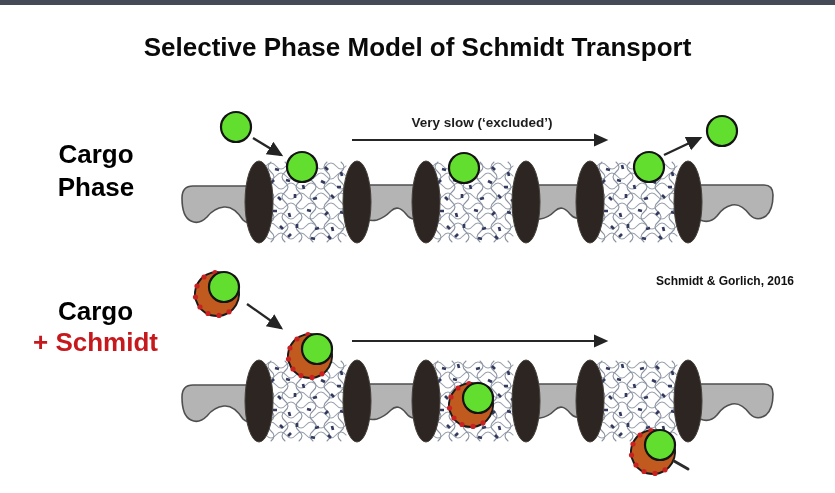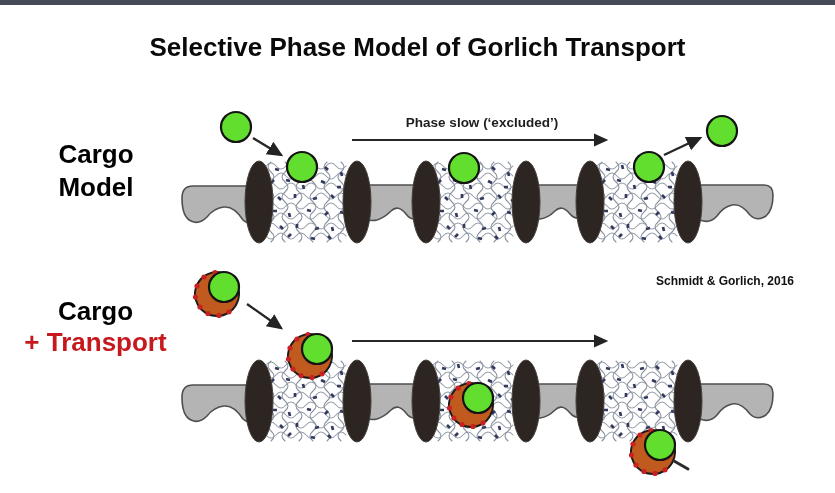--- a/index.html
+++ b/index.html
@@ -30,33 +30,33 @@
   .arr{stroke:#262626;stroke-width:2.1;fill:none;}
   .arrshort{stroke:#262626;stroke-width:2.3;fill:none;}
   .dash{stroke:#2b2b2b;stroke-width:3;fill:none;stroke-linecap:round;}
 </style>
 </head>
 <body>
 
 <div class="stage">
   <div class="topbar"></div>
 
-  <div class="title">Selective Phase Model of Gorlich Transport</div>
+  <div class="title">Selective Phase Model of Schmidt Transport</div>
 
   <div class="row-label row-label-1">
     <span class="green">Cargo</span><br>
-    <span class="green">Model</span>
+    <span class="green">Phase</span>
   </div>
 
   <div class="row-label row-label-2">
     <span class="green">Cargo</span><br>
-    <span class="red">+ Transport</span>
+    <span class="red">+ Schmidt</span>
   </div>
 
-  <div class="arrow-label arrow-label-1">Phase slow (‘excluded’)</div>
+  <div class="arrow-label arrow-label-1">Very slow (‘excluded’)</div>
 
   <div class="citation">Schmidt &amp; Gorlich, 2016</div>
 
   <svg class="art" viewBox="0 0 835 493">
     <defs>
       <marker id="ah" viewBox="0 0 8 8" refX="6.2" refY="4" markerWidth="7.5" markerHeight="7.5" orient="auto-start-reverse">
         <path d="M0,0.6 L7.4,4 L0,7.4 Z" fill="#232323"></path>
       </marker>
 
       <g id="mesh">

